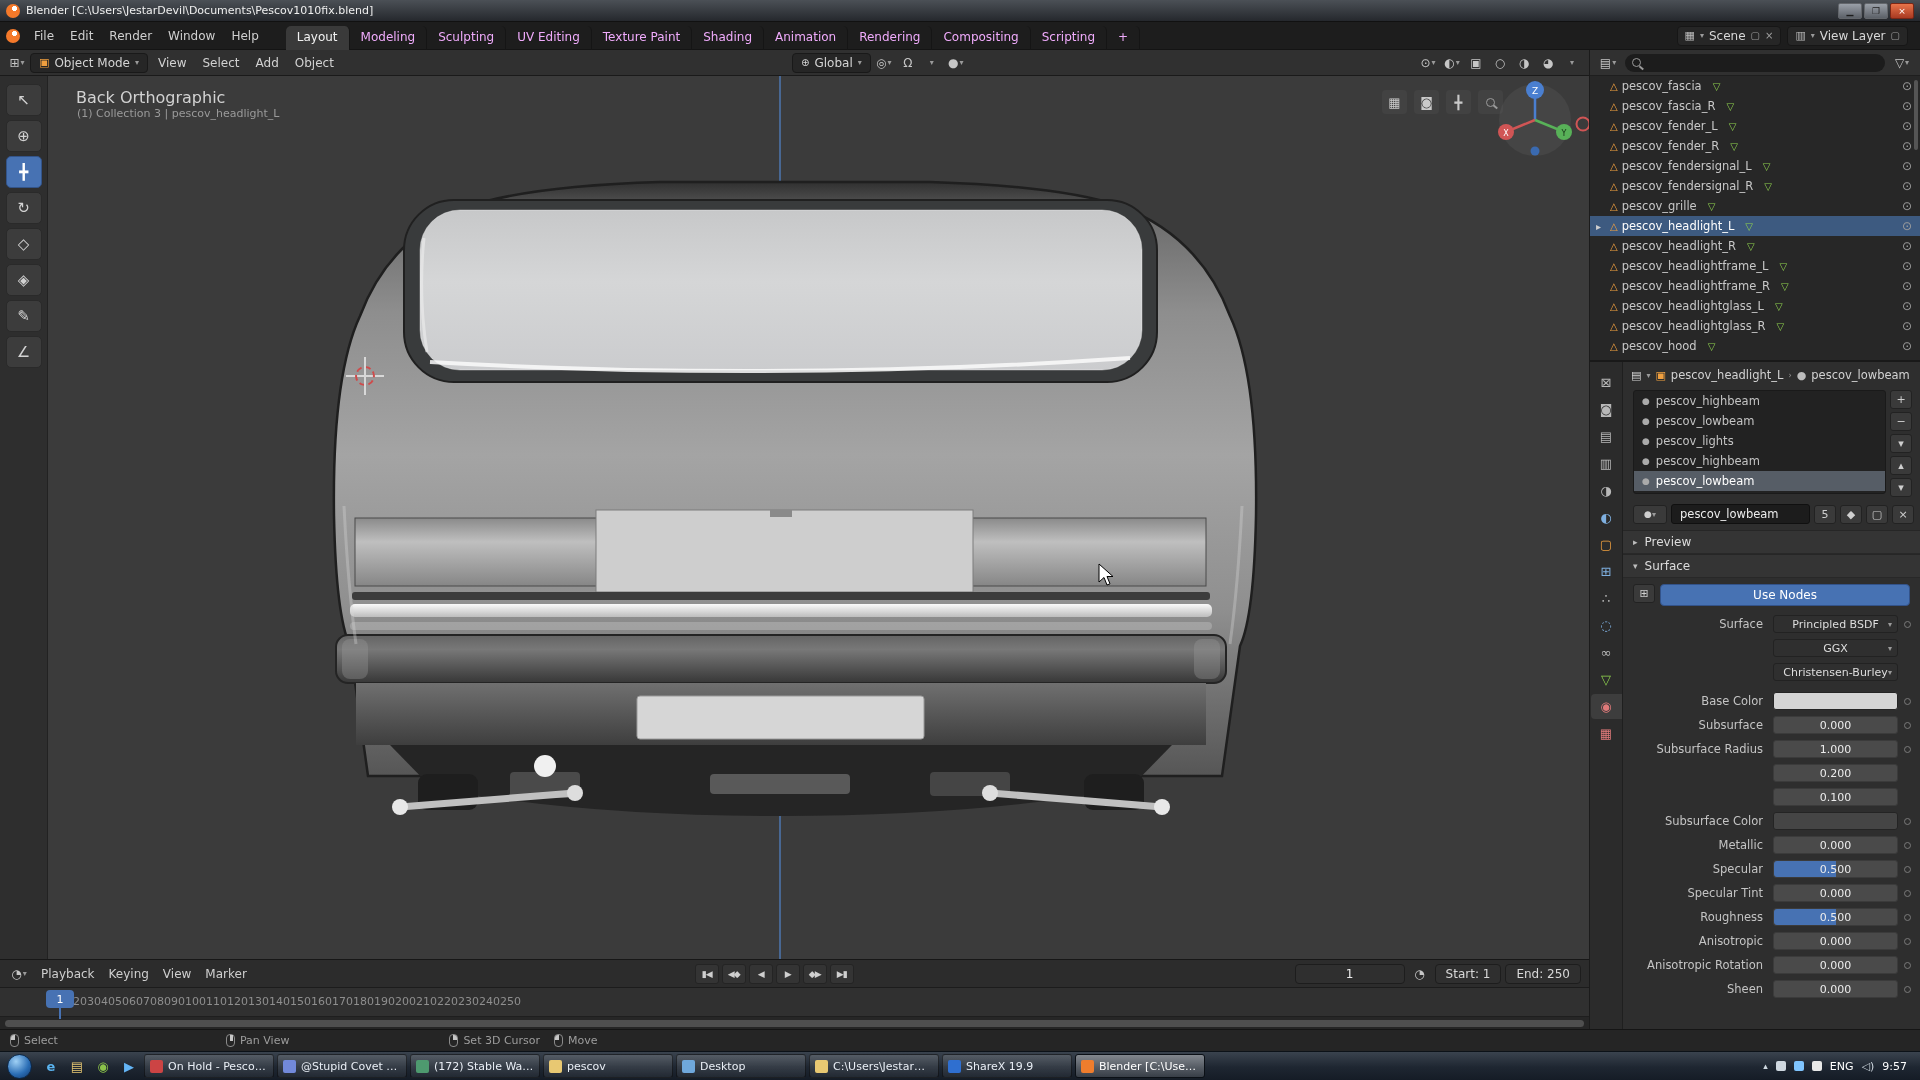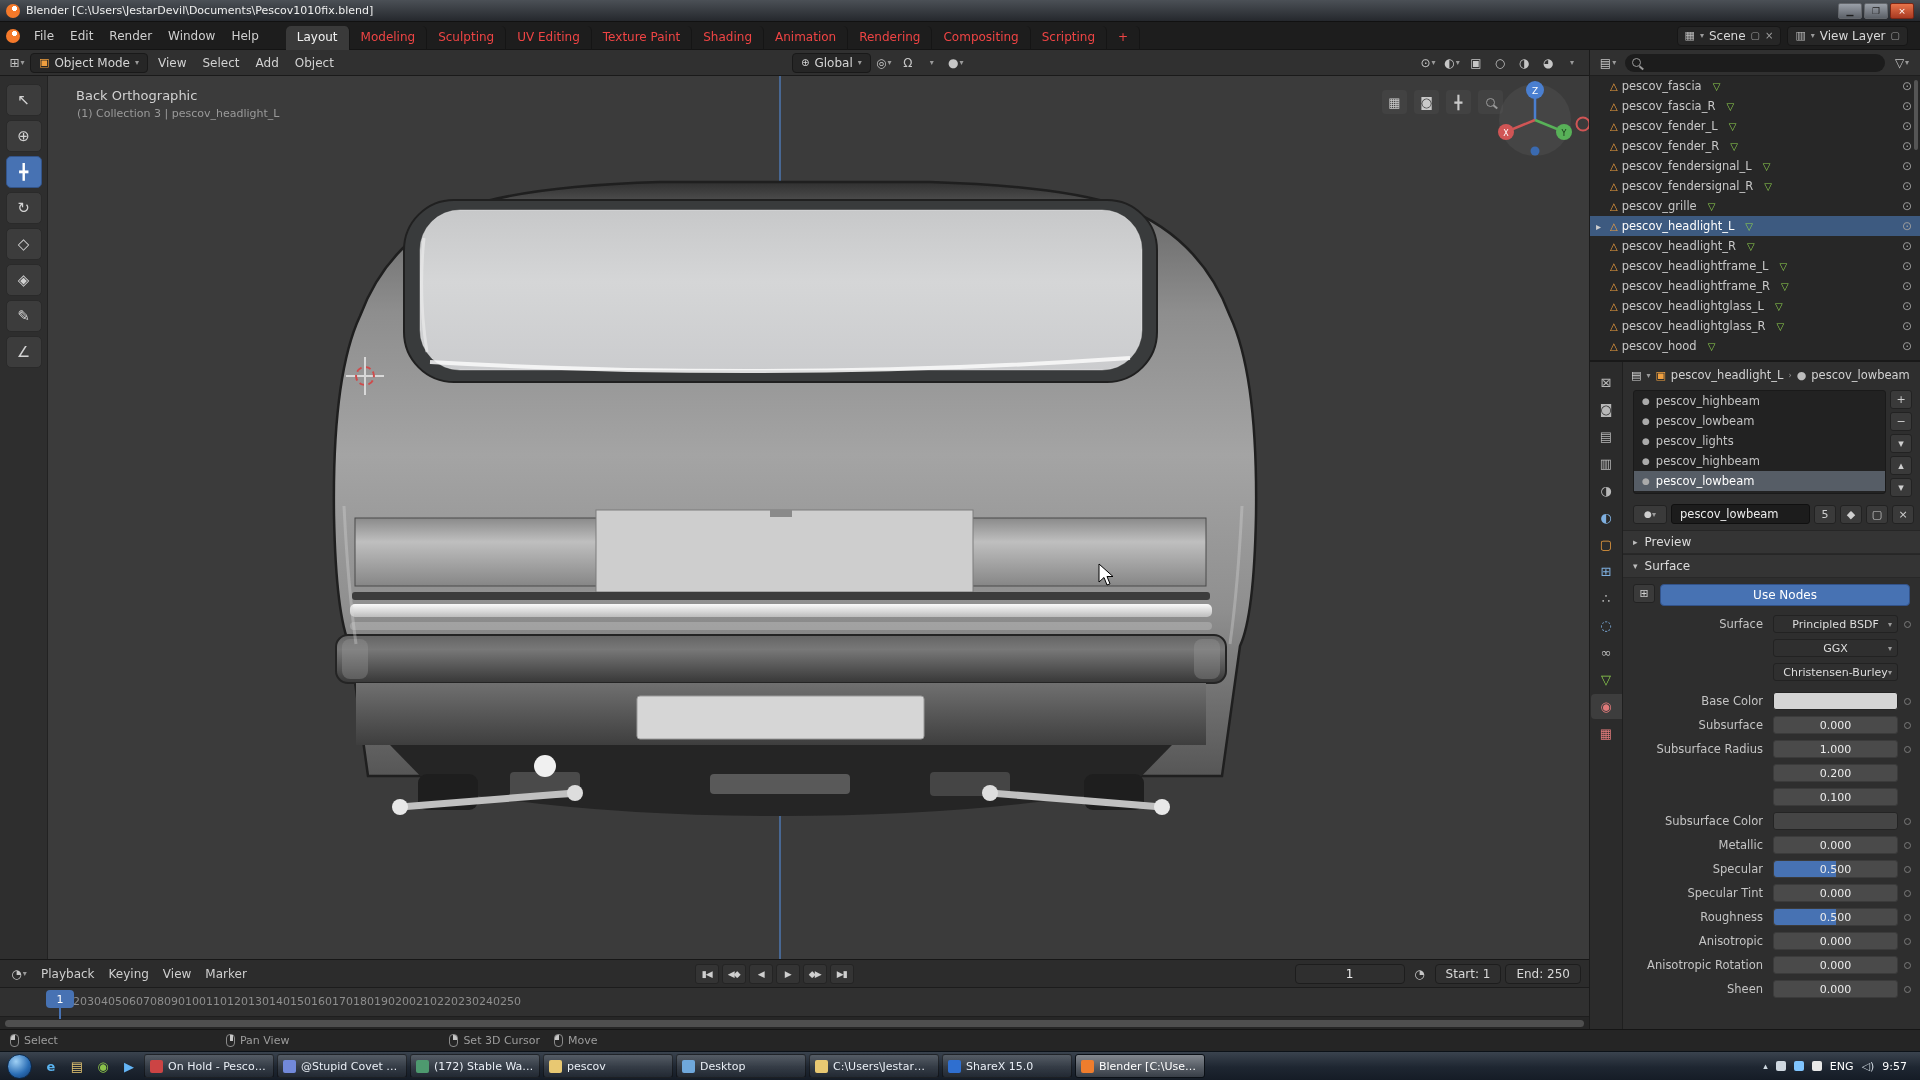--- a/index.html
+++ b/index.html
@@ -11,21 +11,21 @@
   #titlebar{position:absolute;left:0;top:0;width:1920px;height:22px;background:linear-gradient(#4b5056,#25282d);display:flex;align-items:center;padding:0 6px;font-size:11px;color:#efefef;border-bottom:1px solid #111}
   .blender-logo{width:14px;height:14px;border-radius:50%;background:radial-gradient(circle at 62% 32%,#fff 0 20%,#f5792a 21%);margin-right:6px;flex:none}
   .tb-btns{margin-left:auto;display:flex}
   .tb-btn{width:24px;height:16px;margin-left:2px;border:1px solid #63666b;border-radius:2px;background:linear-gradient(#9aa0a8,#5c6168);display:flex;align-items:center;justify-content:center;font-size:9px;color:#1d1d1d}
   .tb-btn.close{background:linear-gradient(#e8744a,#a93a22);border-color:#7c2715;color:#fff}
 
   
   #topbar{position:absolute;left:0;top:22px;width:1920px;height:28px;background:#1d1d1d;display:flex;align-items:center;border-bottom:1px solid #141414;padding:0 6px}
   .menu-item{padding:15px 8px;line-height:28px;color:#cfcfcf;cursor:default}
   #ws-tabs{display:flex;align-items:flex-end;height:28px;margin-left:19px}
-  .ws-tab{padding:0 11px;line-height:23px;height:24px;color:#ef4444;border-right:1px solid #151515;border-radius:5px 5px 0 0;white-space:nowrap}
+  .ws-tab{padding:0 11px;line-height:23px;height:24px;color:#f0abfc;border-right:1px solid #151515;border-radius:5px 5px 0 0;white-space:nowrap}
   .ws-tab.active{background:#3a3a3a;color:#f2f2f2}
   .tb-right{margin-left:auto;display:flex;align-items:center;gap:6px;padding-right:6px}
   .chip{display:flex;align-items:center;gap:5px;background:#262626;border:1px solid #161616;border-radius:4px;height:20px;padding:0 7px;color:#d8d8d8}
   .chip .ic{font-size:11px;color:#bcbcbc}
   .mini{font-size:10px;color:#9f9f9f}
 
   
   #toolheader{position:absolute;left:0;top:50px;width:1589px;height:26px;background:#303030;display:flex;align-items:center;gap:2px;padding:0 6px;border-bottom:1px solid #1a1a1a}
   .th-menu{padding:0 8px;color:#d2d2d2}
   .th-chip{display:flex;align-items:center;gap:5px;background:#262626;border:1px solid #191919;border-radius:4px;height:20px;padding:0 8px}
@@ -33,21 +33,21 @@
   .dd{font-size:8px;color:#9a9a9a}
   .spacer{flex:1}
 
   
   #toolbar{position:absolute;left:0;top:76px;width:48px;height:883px;background:#2e2e2e;border-right:1px solid #222;display:flex;flex-direction:column;align-items:center;gap:4px;padding-top:8px}
   .tool{width:36px;height:32px;border-radius:5px;background:#3c3c3c;border:1px solid #2a2a2a;display:flex;align-items:center;justify-content:center;font-size:15px;color:#d2d2d2}
   .tool.active{background:#4772b3;border-color:#335489;color:#fff}
 
   
   #viewport{position:absolute;left:48px;top:76px;width:1541px;height:883px;background:#3b3b3b;overflow:hidden}
-  .vp-title{position:absolute;left:28px;top:12px;font-size:13px;color:#d2d2d2}
+  .vp-title{position:absolute;left:28px;top:12px;font-size:16px;color:#d2d2d2}
   .vp-sub{position:absolute;left:29px;top:31px;font-size:11px;color:#9a9a9a}
   .axis-line{position:absolute;left:731px;top:0;width:2px;height:100%;background:#4f7bb8;opacity:.7}
   #car-svg{position:absolute;left:282px;top:100px}
   .vp-navrow{position:absolute;left:1334px;top:14px;display:flex;gap:7px}
   .vp-nav{width:25px;height:24px;border-radius:4px;display:flex;align-items:center;justify-content:center;color:#c9c9c9;background:rgba(255,255,255,.04);font-size:13px}
   .gizmo{position:absolute;left:1437px;top:2px}
   .cursor3d{position:absolute;left:304px;top:287px;width:26px;height:26px}
   .cursor3d .ring{position:absolute;left:3px;top:3px;width:20px;height:20px;border:2px dashed #cf4b4b;border-radius:50%}
   .cursor3d::before{content:"";position:absolute;left:-6px;top:12px;width:38px;height:1.5px;background:#d8d8d8}
   .cursor3d::after{content:"";position:absolute;left:12px;top:-6px;width:1.5px;height:38px;background:#d8d8d8}
@@ -999,21 +999,21 @@
         <span class="task-label">Desktop</span>
       </div>
 
       <div class="task">
         <span class="task-ico" style="background: rgb(232, 200, 114);"></span>
         <span class="task-label">C:\Users\JestarDevil\...</span>
       </div>
 
       <div class="task">
         <span class="task-ico" style="background: rgb(47, 111, 208);"></span>
-        <span class="task-label">ShareX 15.0</span>
+        <span class="task-label">ShareX 19.9</span>
       </div>
 
       <div class="task active">
         <span class="task-ico" style="background: rgb(239, 125, 45);"></span>
         <span class="task-label">Blender [C:\Users\Jes...</span>
       </div>
     </div>
   <div class="tray">
     <span style="color:#cfd8e0;font-size:9px">▴</span>
     <span class="tray-dot" style="background:#cfd8e0"></span>

